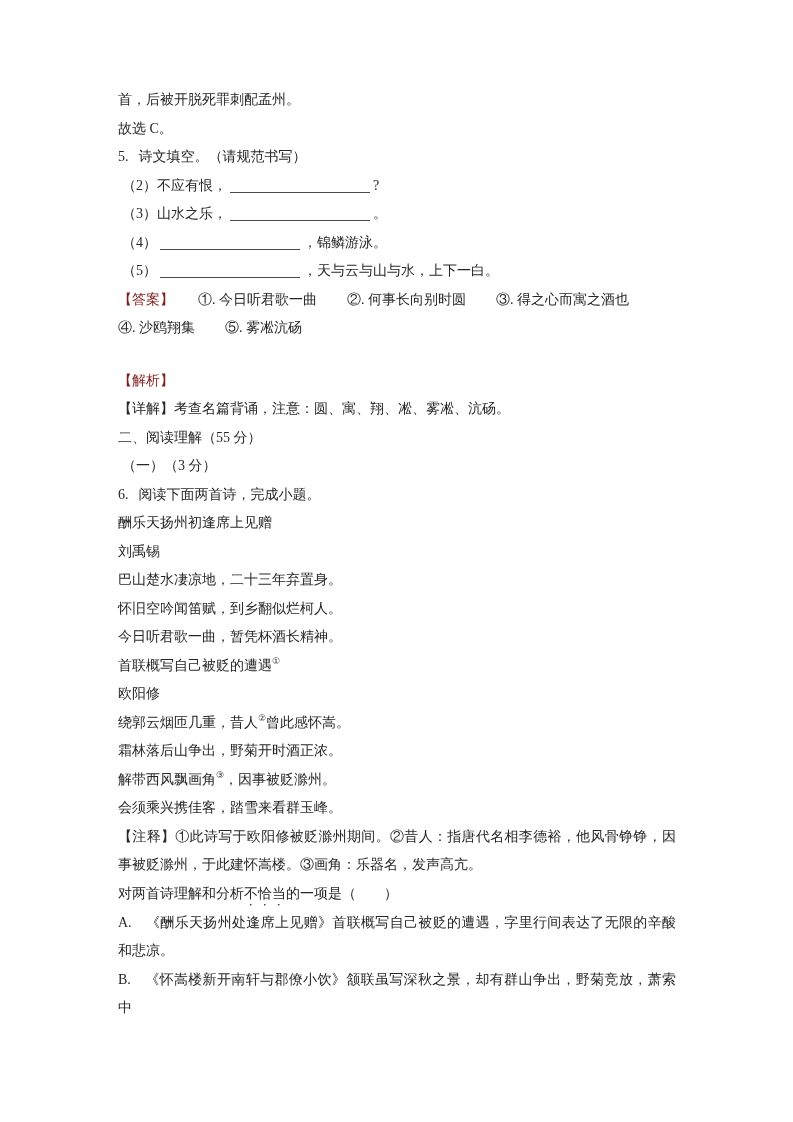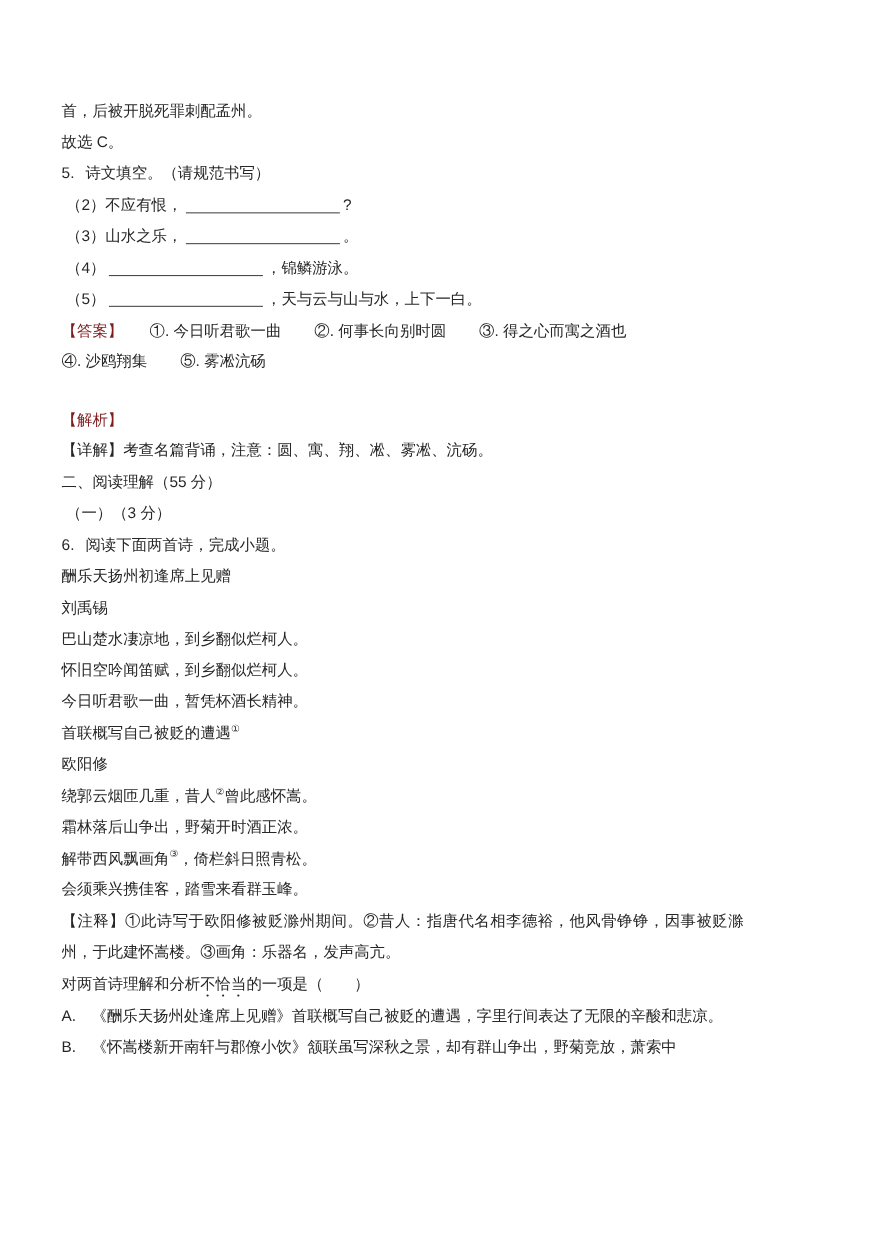--- a/index.html
+++ b/index.html
@@ -2,22 +2,22 @@
 <html><head>
 <meta charset="utf-8">
 <style>
   html, body { margin: 0; padding: 0; background: #ffffff; }
   .page {
     position: relative;
     width: 793px;
     height: 1122px;
     background: #ffffff;
     box-sizing: border-box;
-    padding: 86px 117px 0 56px;
-    font-family: Liberation Sans, sans-serif;
+    padding: 86px 117px 0 118px;
+    font-family: Liberation Serif, serif;
     font-size: 14px;
     color: #262626;
     overflow: hidden;
   }
   p { margin: 0; line-height: 28.5px; }
   .center { }
   .just { text-align: justify; }
   .blue { color: #7f1d1d; }
   .num { margin-right: 10px; }
   .indent { padding-left: 4px; }
@@ -85,34 +85,34 @@
   </p>
 
   <p>二、阅读理解（55 分）</p>
   <p class="indent">（一）（3 分）</p>
   <p>
     <span class="num">6.</span><span>阅读下面两首诗，完成小题。</span>
   </p>
 
   <p class="center">酬乐天扬州初逢席上见赠</p>
   <p class="center">刘禹锡</p>
-  <p class="center">巴山楚水凄凉地，到乡翻似烂柯人。</p>
+  <p class="center">巴山楚水凄凉地，二十三年弃置身。</p>
   <p class="center">怀旧空吟闻笛赋，到乡翻似烂柯人。</p>
   <p class="center">今日听君歌一曲，暂凭杯酒长精神。</p>
 
   <p class="center">
     <span>首联概写自己被贬的遭遇</span><sup class="note-ref">①</sup>
   </p>
   <p class="center">欧阳修</p>
   <p class="center">
     <span>绕郭云烟匝几重，昔人</span><sup class="note-ref">②</sup><span>曾此感怀嵩。</span>
   </p>
   <p class="center">霜林落后山争出，野菊开时酒正浓。</p>
   <p class="center">
-    <span>解带西风飘画角</span><sup class="note-ref">③</sup><span>，倚栏斜日照青松。</span>
+    <span>解带西风飘画角</span><sup class="note-ref">③</sup><span>，因事被贬滁州。</span>
   </p>
   <p class="center">会须乘兴携佳客，踏雪来看群玉峰。</p>
 
   <p class="just">
     <span>【注释】</span><span>①此诗写于欧阳修被贬滁州期间。②昔人：指唐代名相李德裕，他风骨铮铮，因事被贬滁州，于此建怀嵩楼。③画角：乐器名，发声高亢。</span>
   </p>
 
   <p>
     <span>对两首诗理解和分析</span><span class="emph">不恰当</span><span>的一项是（　　）</span>
   </p>

